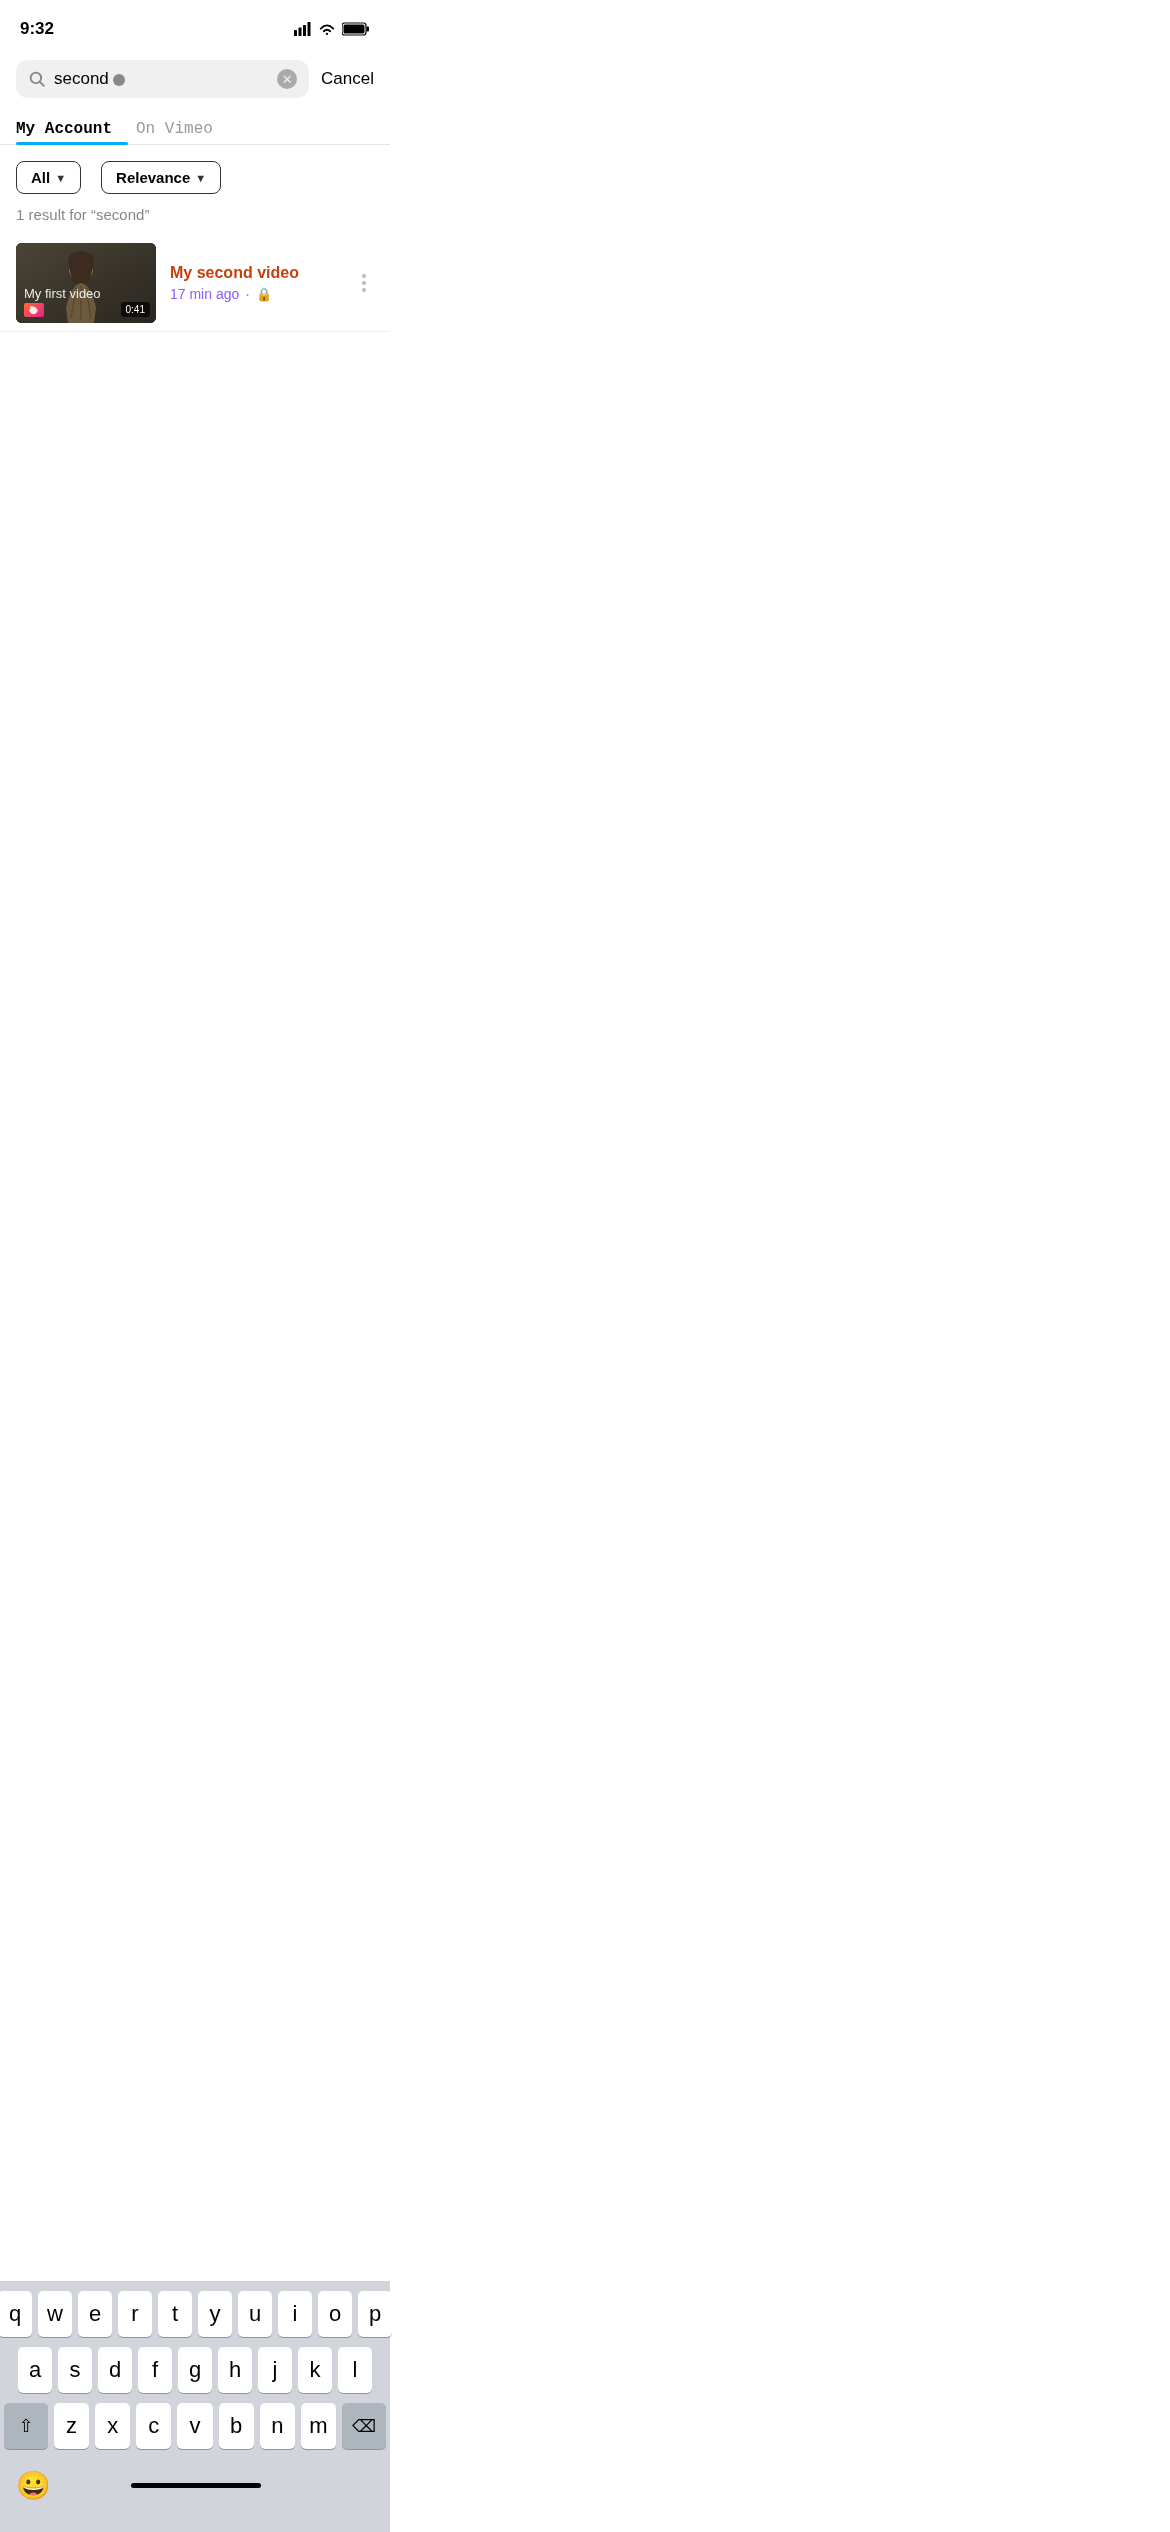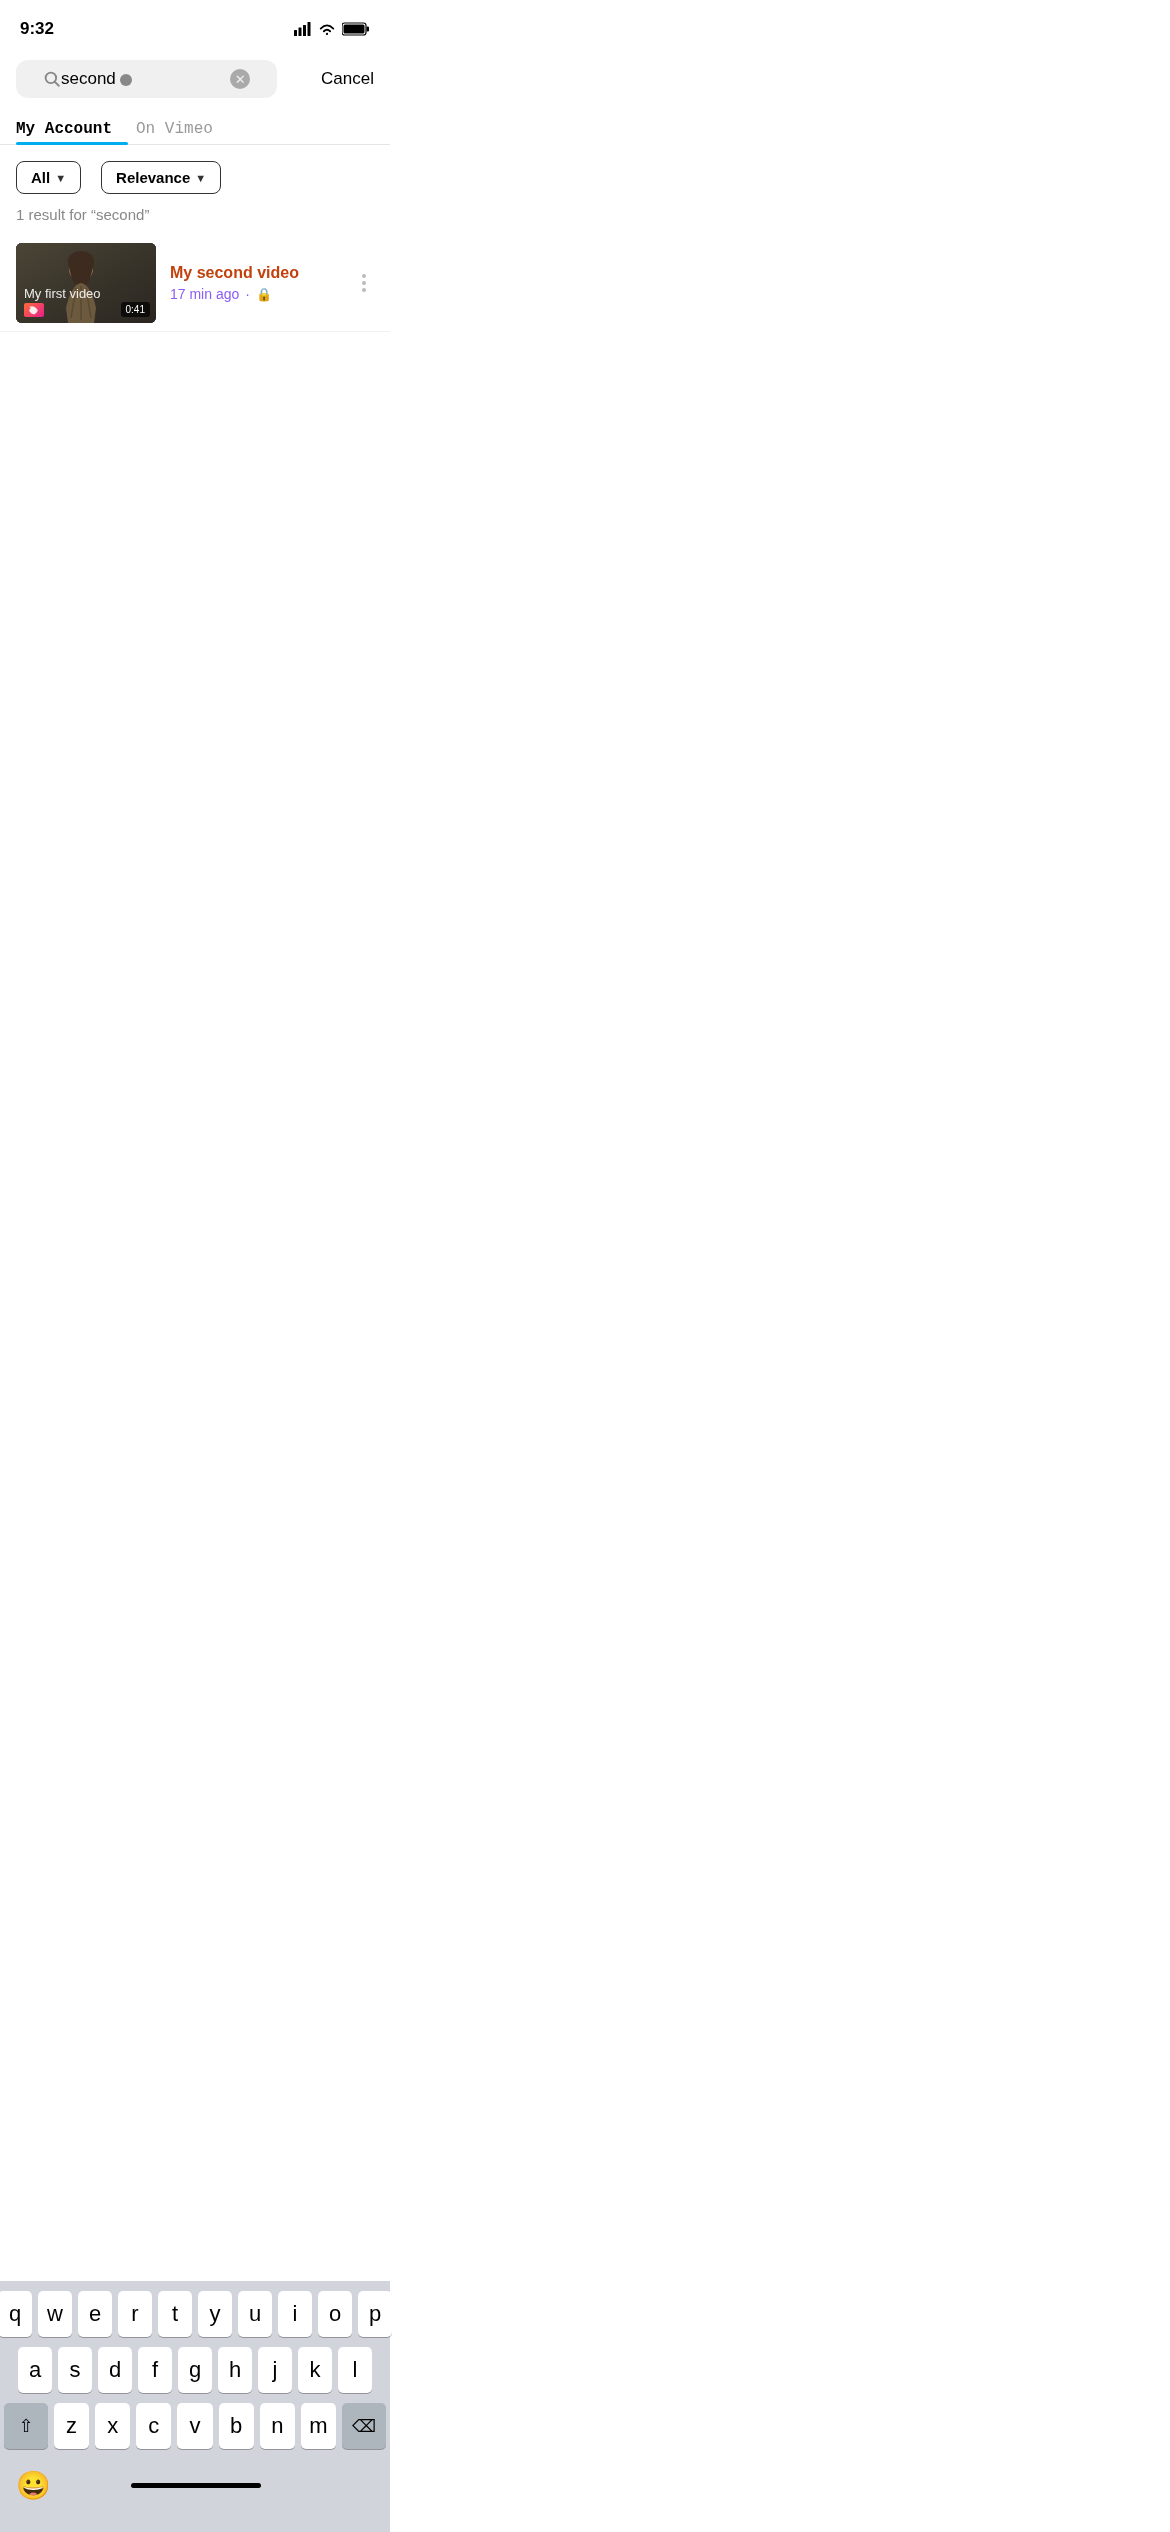--- a/index.html
+++ b/index.html
@@ -38,21 +38,22 @@
       align-items: center;
       padding: 8px 16px 12px 16px;
       gap: 12px;
     }
     .search-input-wrapper {
       flex: 1;
       display: flex;
       align-items: center;
       background: #f0f0f0;
       border-radius: 12px;
-      padding: 9px 27px;
+      padding: 9px 12px;
+      gap: 8px;
       position: relative;
     }
     .search-icon-svg {
       width: 18px;
       height: 18px;
       flex-shrink: 0;
       color: #888;
     }
     .search-input-text {
       font-size: 17px;
@@ -80,21 +81,20 @@
       color: #f0f0f0;
       font-size: 13px;
       cursor: pointer;
       flex-shrink: 0;
     }
     .cancel-btn {
       font-size: 17px;
       color: #000;
       cursor: pointer;
       white-space: nowrap;
-      margin-left: 32px;
     }
 
     
     .tabs-row {
       display: flex;
       border-bottom: 1px solid #e5e5e5;
       padding: 0 16px;
     }
     .tab-item {
       padding: 10px 16px 6px 0;

